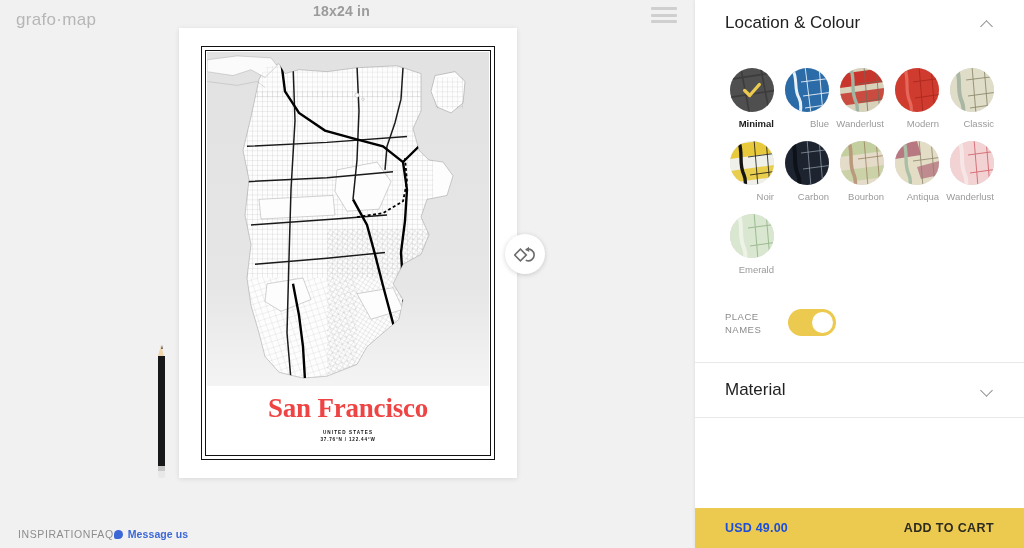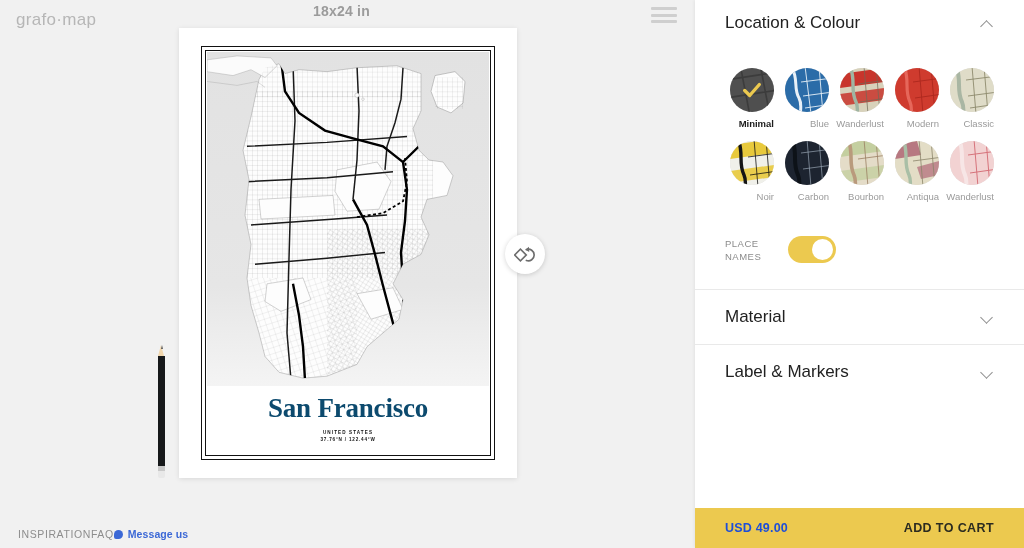--- a/index.html
+++ b/index.html
@@ -49,21 +49,21 @@
   .map-area{
     position:absolute;left:6px;top:6px;right:6px;bottom:74px;
     background:#e2e2e2;overflow:hidden;
   }
   .map-area svg{display:block;width:100%;height:100%;}
   .poster-caption{
     position:absolute;left:0;right:0;bottom:18px;text-align:center;
   }
   .poster-title{
     font-family:"Liberation Serif", serif;font-weight:700;
-    font-size:27px;color:#0c4a6e;letter-spacing:-0.2px;line-height:1;
+    font-size:27px;color:#ef4444;letter-spacing:-0.2px;line-height:1;
   }
   .poster-country{
     margin-top:8px;font-size:4.6px;letter-spacing:1.1px;color:#111;
     font-weight:700;
   }
   .poster-coords{
     margin-top:2px;font-size:4.6px;letter-spacing:.8px;color:#111;font-weight:700;
   }
 
   
@@ -481,20 +481,35 @@
                 <path d="M24 -2 L28 46"></path>
                   <path d="M36 -2 L40 46"></path>
                   <path d="M18 14 L48 10"></path>
                   <path d="M20 32 L48 28"></path>
               </g>
             </svg>
           </div>
           <span class="sw-label">Wanderlust</span>
         </div>
 
+        <div class="swatch">
+          <div class="sw-circle">
+            <svg viewBox="0 0 44 44">
+              <rect width="44" height="44" fill="#d9e6d0"></rect>
+              <path d="M8 -2 C14 12 8 22 14 34 C17 41 14 46 16 48" stroke="#eef3e8" stroke-width="4" fill="none"></path>
+              <g stroke="#9cbb92" stroke-width="1" fill="none">
+                <path d="M24 -2 L28 46"></path>
+                  <path d="M36 -2 L40 46"></path>
+                  <path d="M18 14 L48 10"></path>
+                  <path d="M20 32 L48 28"></path>
+              </g>
+            </svg>
+          </div>
+          <span class="sw-label">Emerald</span>
+        </div>
       </div>
 
       <div class="place-row">
         <span class="place-label">
           <span>PLACE</span><br>
           <span>NAMES</span>
         </span>
         <span class="toggle">
           <span class="knob"></span>
         </span>
@@ -504,26 +519,20 @@
       <div class="divider"></div>
 
       <div class="sect-block">
         <div class="section-head">
           <span class="section-title">Material</span>
           <span class="chev"></span>
         </div>
       </div>
       <div class="divider"></div>
 
-      <div class="sect-block">
-        <div class="section-head">
-          <span class="section-title">Label &amp; Markers</span>
-          <span class="chev"></span>
-        </div>
-      </div>
     </div>
 
     <div class="cart-bar">
       <span class="cart-price">USD 49.00</span>
       <span class="cart-label">ADD TO CART</span>
     </div>
   </div>
 </div>
 
 </body></html>

